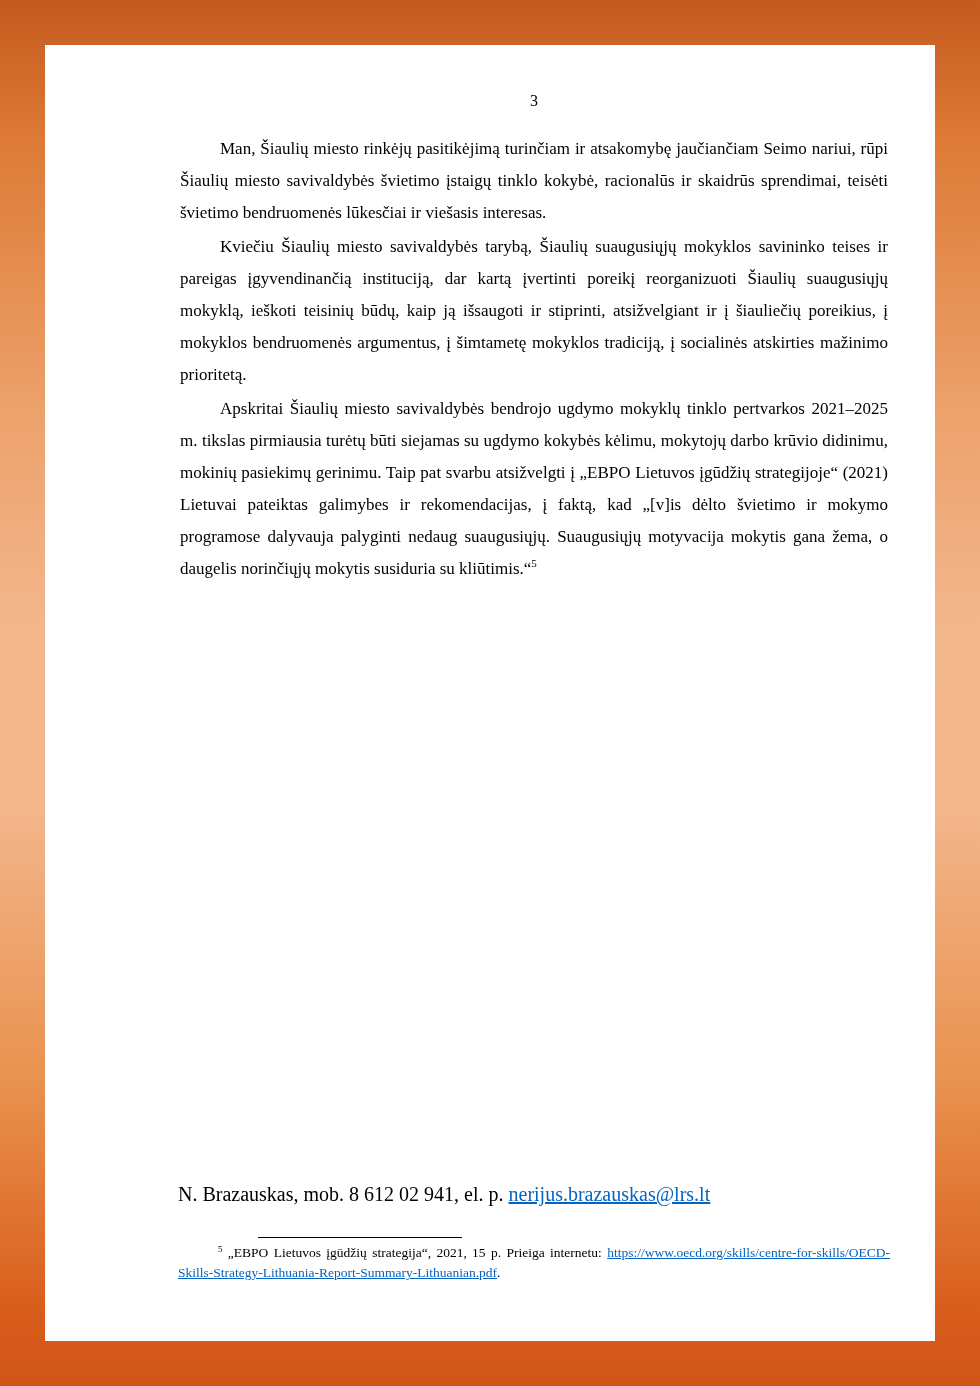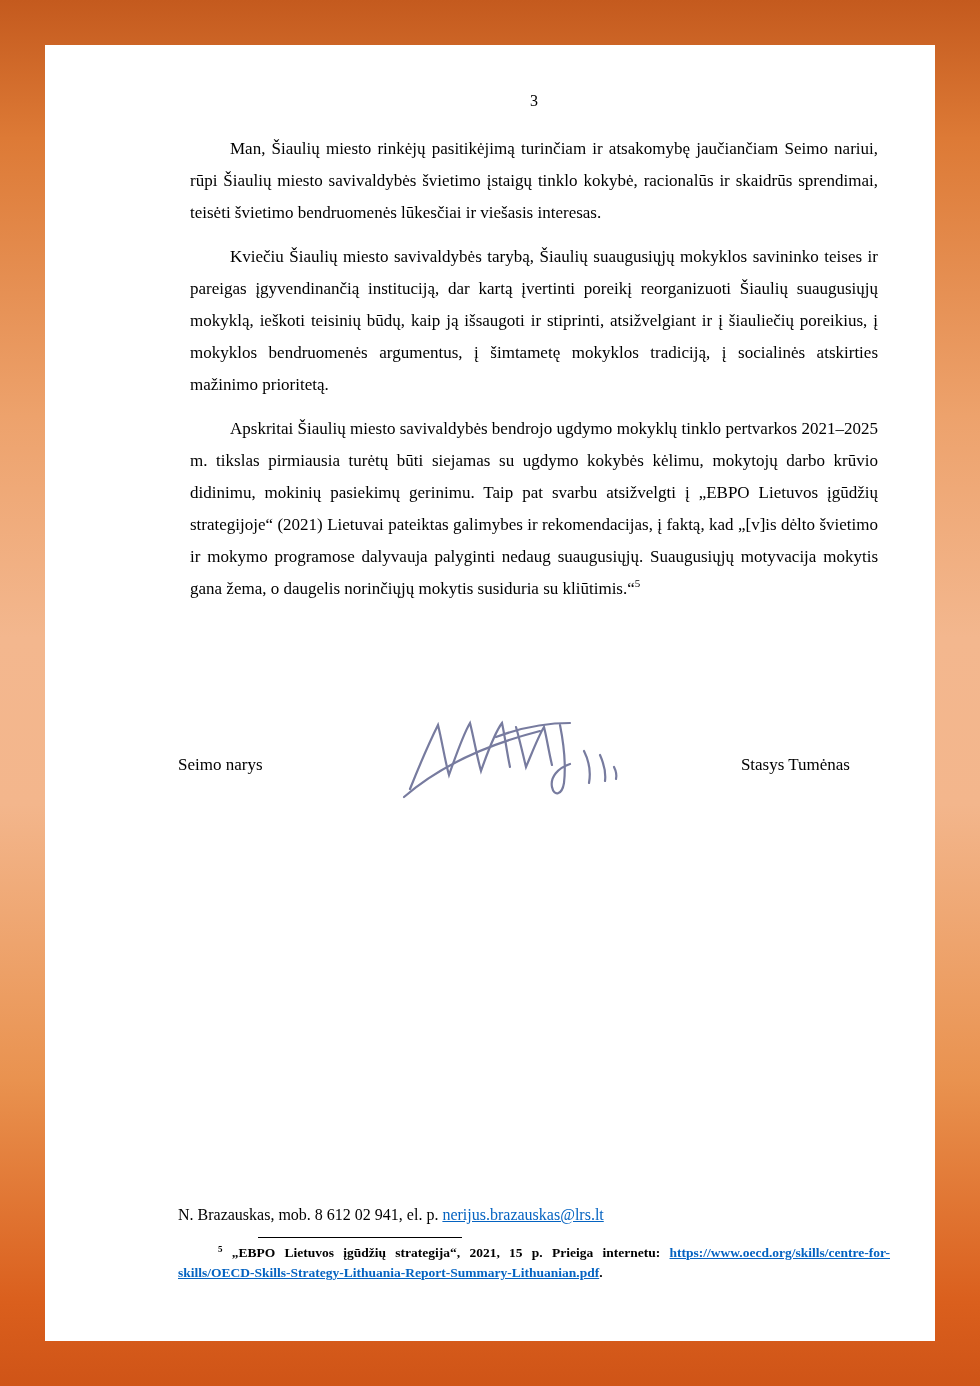--- a/index.html
+++ b/index.html
@@ -24,21 +24,21 @@
     padding: 46px 45px 0 133px;
     color: #000;
   }
   .page-number {
     margin: 0 0 22px 0;
     text-align: center;
     font-size: 16px;
     line-height: 20px;
   }
   .body-text p {
-    margin: 12px;
+    margin: 2px;
     text-indent: 40px;
     text-align: justify;
     font-size: 17px;
     line-height: 32px;
   }
   sup.fn-ref {
     font-size: 11px;
     line-height: 0;
     vertical-align: super;
   }
@@ -54,23 +54,23 @@
   .signature-svg {
     position: absolute;
     left: 222px;
     top: -50px;
     pointer-events: none;
   }
   .contact {
     position: absolute;
     left: 133px;
     right: 45px;
-    bottom: 116px;
+    bottom: 136px;
     margin: 0;
-    font-size: 16px;
+    font-size: 20px;
     line-height: 21px;
   }
   a { color: #0563c1; text-decoration: underline; }
   .footnote-block {
     position: absolute;
     left: 133px;
     right: 45px;
     bottom: 58px;
     font-size: 13.5px;
     line-height: 20px;
@@ -78,56 +78,39 @@
   .fn-sep {
     border: none;
     border-top: 1.4px solid #000;
     width: 204px;
     margin: 0 0 5px 80px;
   }
   .footnote {
     margin: 0;
     text-align: justify;
     text-indent: 40px;
-    font-weight: bold;
   }
   .footnote sup {
     font-size: 9px;
     line-height: 0;
   }
 </style>
 </head>
 <body>
 
 <div class="page">
 
   <p class="page-number">3</p>
 
   <div class="body-text">
     <p>Man, Šiaulių miesto rinkėjų pasitikėjimą turinčiam ir atsakomybę jaučiančiam Seimo nariui, rūpi Šiaulių miesto savivaldybės švietimo įstaigų tinklo kokybė, racionalūs ir skaidrūs sprendimai, teisėti švietimo bendruomenės lūkesčiai ir viešasis interesas.</p>
     <p>Kviečiu Šiaulių miesto savivaldybės tarybą, Šiaulių suaugusiųjų mokyklos savininko teises ir pareigas įgyvendinančią instituciją, dar kartą įvertinti poreikį reorganizuoti Šiaulių suaugusiųjų mokyklą, ieškoti teisinių būdų, kaip ją išsaugoti ir stiprinti, atsižvelgiant ir į šiauliečių poreikius, į mokyklos bendruomenės argumentus, į šimtametę mokyklos tradiciją, į socialinės atskirties mažinimo prioritetą.</p>
     <p><span>Apskritai Šiaulių miesto savivaldybės bendrojo ugdymo mokyklų tinklo pertvarkos 2021–2025 m. tikslas pirmiausia turėtų būti siejamas su ugdymo kokybės kėlimu, mokytojų darbo krūvio didinimu, mokinių pasiekimų gerinimu. Taip pat svarbu atsižvelgti į „EBPO Lietuvos įgūdžių strategijoje“ (2021) Lietuvai pateiktas galimybes ir rekomendacijas, į faktą, kad „[v]is dėlto švietimo ir mokymo programose dalyvauja palyginti nedaug suaugusiųjų. Suaugusiųjų motyvacija mokytis gana žema, o daugelis norinčiųjų mokytis susiduria su kliūtimis.“</span><sup class="fn-ref">5</sup></p>
   </div>
 
-  <div class="sign-row">
-    <span>Seimo narys</span>
-    <svg class="signature-svg" width="240" height="100" viewBox="0 0 240 100" fill="none" xmlns="http://www.w3.org/2000/svg">
-      <g stroke="#5a5f8a" stroke-width="2.2" stroke-linecap="round" fill="none" opacity="0.82">
-        <path d="M4,92 C34,66 78,42 140,26"></path>
-        <path d="M10,84 C18,64 28,40 38,20 C42,36 45,56 49,70 C56,50 64,28 70,18 C74,34 77,52 81,66 C88,46 96,26 102,18 C105,32 107,48 110,62"></path>
-        <path d="M96,32 C120,23 146,18 170,18"></path>
-        <path d="M116,22 C120,36 123,50 126,62 C132,48 138,32 144,22 C147,34 149,48 152,60"></path>
-        <path d="M160,20 C164,40 166,60 164,78 C162,90 154,92 152,82 C150,72 158,63 170,59"></path>
-        <path d="M184,46 C189,56 191,67 189,78"></path>
-        <path d="M200,50 C204,59 206,68 205,76"></path>
-        <path d="M214,62 C216,66 217,70 216,74"></path>
-      </g>
-    </svg>
-    <span>Stasys Tumėnas</span>
-  </div>
 
   <p class="contact"><span>N. Brazauskas, mob. 8 612 02 941, el. p. </span><a href="#">nerijus.brazauskas@lrs.lt</a></p>
 
   <div class="footnote-block">
     <hr class="fn-sep">
     <p class="footnote"><sup>5</sup><span> „EBPO Lietuvos įgūdžių strategija“, 2021, 15 p. Prieiga internetu: </span><a href="#">https://www.oecd.org/skills/centre-for-skills/OECD-Skills-Strategy-Lithuania-Report-Summary-Lithuanian.pdf</a><span>.</span></p>
   </div>
 
 </div>
 

